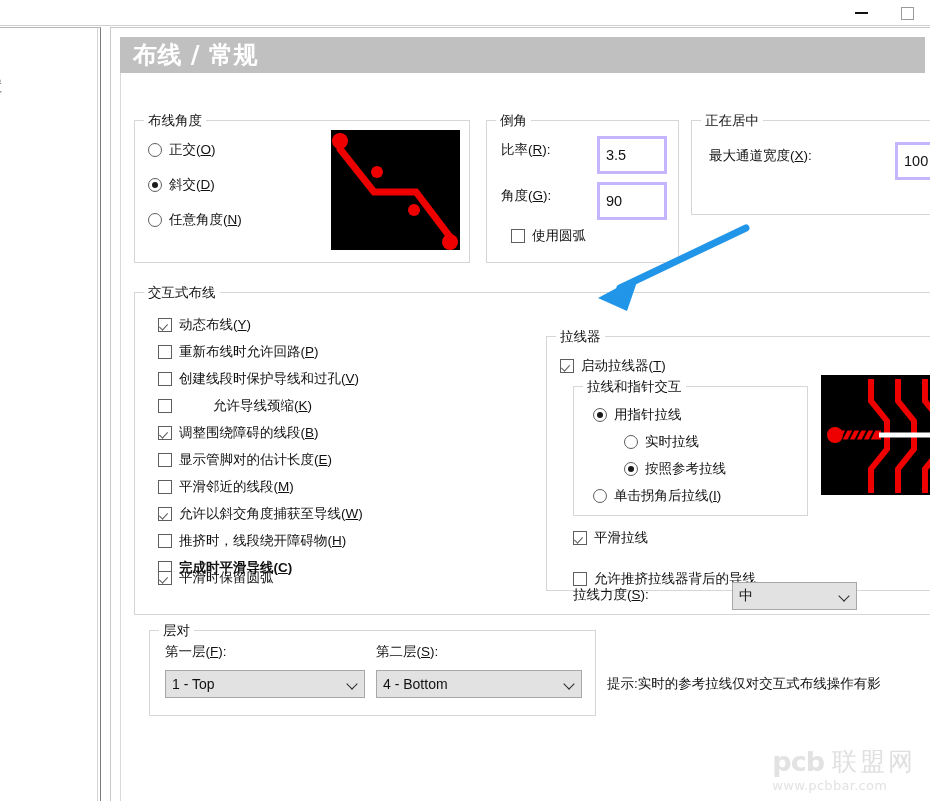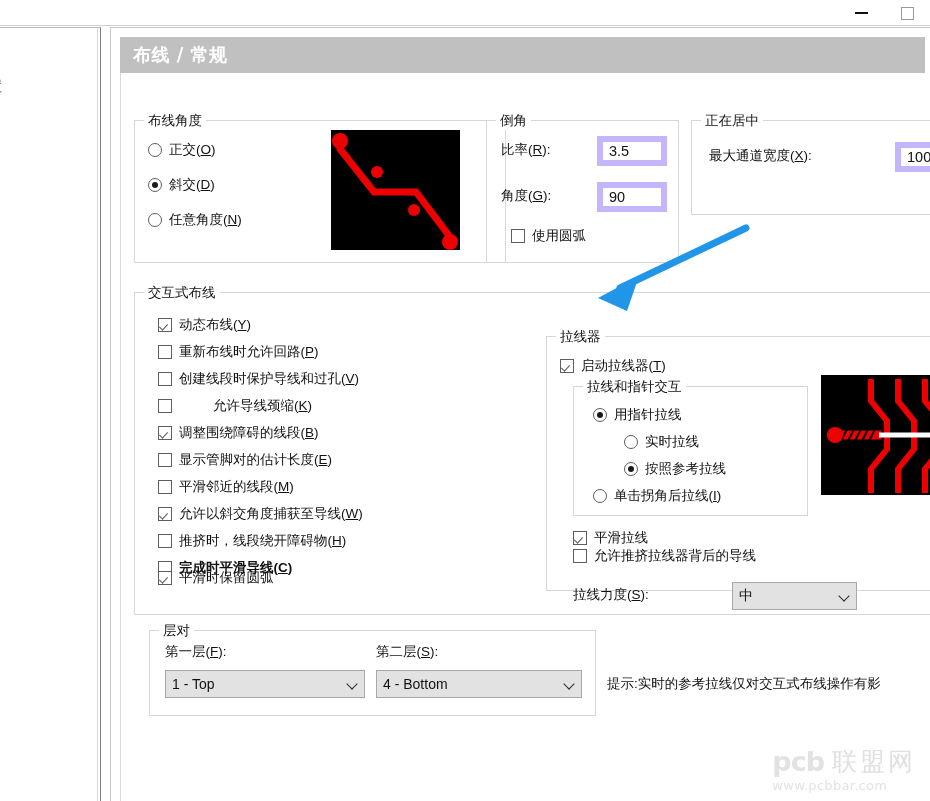--- a/index.html
+++ b/index.html
@@ -56,21 +56,21 @@
     background: #ffffff;
     border: 1px solid #c8c8c8;
     border-right: none; border-bottom: none;
   }
   .panel-header {
     position: absolute; left: 9px; top: 9px; width: 805px; height: 36px;
     background: #c0c0c0;
     display: flex; align-items: center;
   }
   .panel-header-title {
-    color: #ffffff; font-size: 18px; font-weight: bold;
+    color: #ffffff; font-size: 24px; font-weight: bold;
     margin-left: 13px; letter-spacing: .5px;
     font-family: "DejaVu Serif","Liberation Serif",serif;
   }
   .panel-body {
     position:absolute; left:9px; top:45px; width:805px; bottom:0;
     border-left:1px solid #d9d9d9;
   }
 
   
   .grp { position: absolute; border: 1px solid #d6d6d6; background: transparent; }
@@ -100,22 +100,22 @@
     width: 14px; height: 14px; min-width:14px; border-radius: 50%;
     border: 1px solid #5e5e5e; background: #fff;
     display:inline-block; position: relative; margin-right: 7px;
   }
   .rdo.checked::after {
     content: ""; position: absolute; left: 3px; top: 3px;
     width: 6px; height: 6px; border-radius: 50%; background: #1a1a1a;
   }
 
   .txtbox {
-    border: 6px solid #c4b5fd; background: #fff;
-    height: 30px; display:flex; align-items:center;
+    border: 3px solid #c4b5fd; background: #fff;
+    height: 38px; display:flex; align-items:center;
     padding: 6px 6px; font-size: 14.5px; color: #111;
     font-family: "Liberation Sans", sans-serif;
   }
   .combo {
     border: 1px solid #a8a8a8; background: #e2e2e2;
     height: 28px; display:flex; align-items:center;
     padding: 0 6px; font-size: 14px; color: #111;
     position: relative;
   }
   .combo .cval { flex: 1; white-space: nowrap; overflow: hidden; }
@@ -175,21 +175,21 @@
   <div class="gapcol"></div>
 
   <div class="panel">
 
     <div class="panel-header">
       <span class="panel-header-title">布线 / 常规</span>
     </div>
 
     <div class="panel-body">
 
-      <div class="grp" style="left:13px; top:47px; width:372px; height:143px;">
+      <div class="grp" style="left:13px; top:47px; width:336px; height:143px;">
         <span class="legend">布线角度</span>
 
         <div class="row" style="left:13px; top:20px;">
           <span class="rdo"></span>
           <span class="lbl"><span>正交(</span><u>O</u><span>)</span></span>
         </div>
 
         <div class="row" style="left:13px; top:55px;">
           <span class="rdo checked"></span>
           <span class="lbl"><span>斜交(</span><u>D</u><span>)</span></span>
@@ -319,21 +319,21 @@
             <div class="row" style="left:19px; top:100px;">
               <span class="rdo"></span>
               <span class="lbl"><span>单击拐角后拉线(</span><u>I</u><span>)</span></span>
             </div>
           </div>
 
           <div class="row" style="left:26px; top:192px;">
             <span class="cbx checked"></span>
             <span class="lbl">平滑拉线</span>
           </div>
-          <div class="row" style="left:26px; top:210px;">
+          <div class="row" style="left:26px; top:233px;">
             <span class="cbx"></span>
             <span class="lbl">允许推挤拉线器背后的导线</span>
           </div>
 
           <div class="row" style="left:26px; top:249px;">
             <span class="lbl"><span>拉线力度(</span><u>S</u><span>):</span></span>
           </div>
           <div class="combo" style="position:absolute; left:185px; top:245px; width:125px;">
             <span class="cval">中</span>
             <span class="chev"></span>

